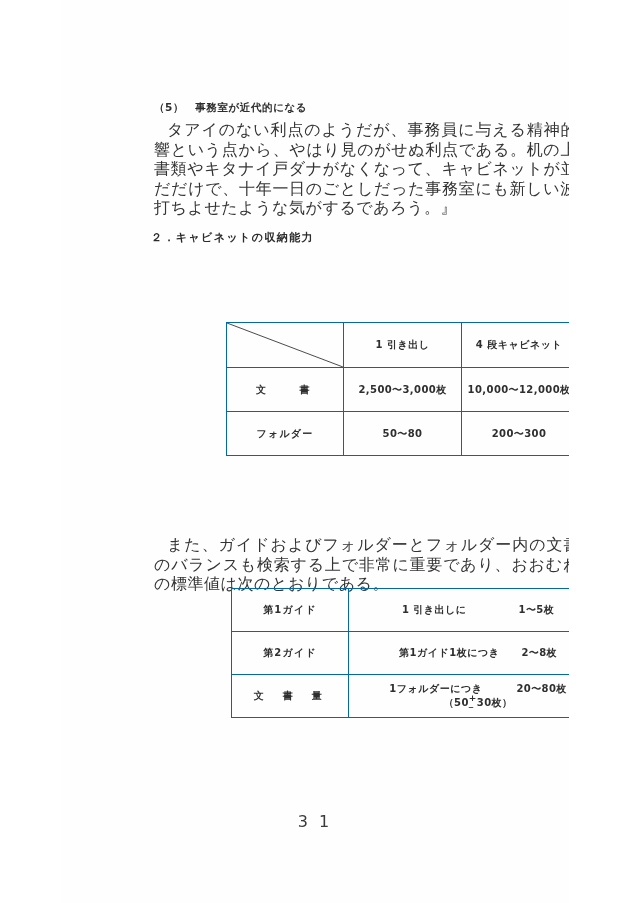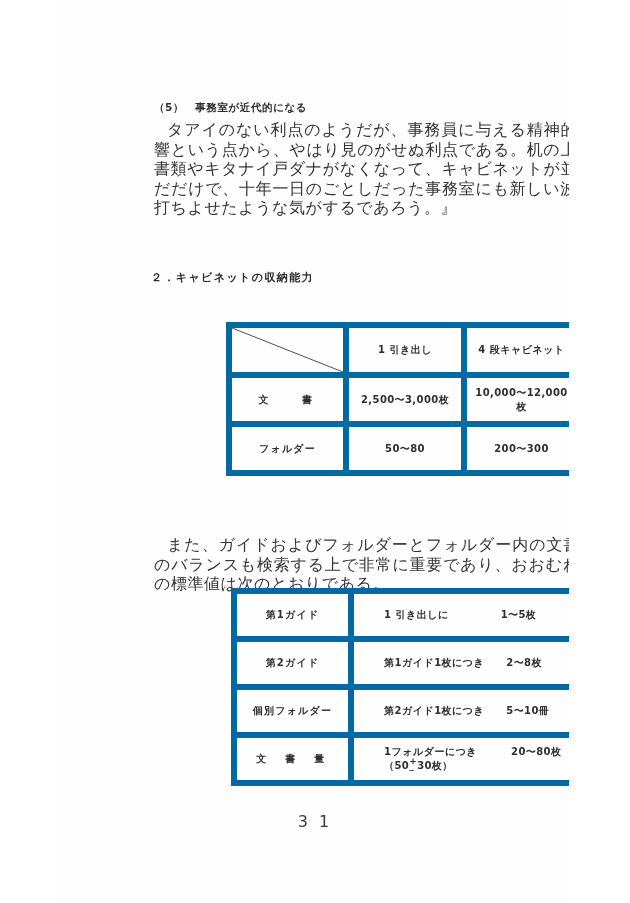--- a/index.html
+++ b/index.html
@@ -57,21 +57,21 @@
   
   .tbl {
     position: absolute;
     border-collapse: collapse;
     table-layout: fixed;
     font-size: 10px;
     letter-spacing: 0.5px;
     color: #2f2f2f;
   }
   .tbl td {
-    border: 6px solid #0369a1;
+    border: 1px solid #0369a1;
     text-align: center;
     vertical-align: middle;
     padding: 0 4px;
     font-weight: 600;
   }
 
   
   .corner {
     position: relative;
     padding: 0 !important;
@@ -83,21 +83,21 @@
     height: 100%;
     display: block;
   }
 
   .cell-label { letter-spacing: 4.5px; }
   .cell-label-tight { letter-spacing: 1.2px; }
   .num { letter-spacing: 0.4px; }
 
   
   .tbl2 td.body {
-    text-align: left;
+    text-align: center;
     padding-left: 30px;
   }
   .gap-sm { display: inline-block; width: 22px; }
   .gap-md { display: inline-block; width: 34px; }
   .gap-lg { display: inline-block; width: 52px; }
 
   
   .pm {
     display: inline-block;
     position: relative;
@@ -128,21 +128,21 @@
 </style>
 </head>
 <body>
 
 <div class="page">
 
   <div class="block heading-sub" style="left:93px; top:98px; width:430px;">（5）　事務室が近代的になる</div>
 
   <div class="block para indent1" style="left:93px; top:120px; width:440px;">タアイのない利点のようだが、事務員に与える精神的影響という点から、やはり見のがせぬ利点である。机の上の書類やキタナイ戸ダナがなくなって、キャビネットが並んだだけで、十年一日のごとしだった事務室にも新しい波が打ちよせたような気がするであろう。』</div>
 
-  <div class="block heading-num" style="left:90px; top:229px; width:430px;margin-top:40px;">２．キャビネットの収納能力</div>
+  <div class="block heading-num" style="left:90px; top:229px; width:430px;">２．キャビネットの収納能力</div>
 
 
   <table class="tbl tbl1" style="left:165px; top:322px; width:350px;">
     <colgroup>
       <col style="width:117px">
       <col style="width:118px">
       <col style="width:115px">
     </colgroup>
     <tbody>
       <tr>
@@ -185,26 +185,20 @@
         </td>
       </tr>
 
       <tr>
         <td class="cell-label-tight" style="height:42px;">第2ガイド</td>
         <td class="body">
           <span>第1ガイド1枚につき</span><span class="gap-sm"></span><span class="num">2〜8枚</span>
         </td>
       </tr>
 
-      <tr>
-        <td class="cell-label-tight" style="height:42px;">個別フォルダー</td>
-        <td class="body">
-          <span>第2ガイド1枚につき</span><span class="gap-sm"></span><span class="num">5〜10冊</span>
-        </td>
-      </tr>
 
       <tr>
         <td class="cell-label" style="height:42px;text-align:center;">文　書　量</td>
         <td class="body">
           <span>1フォルダーにつき</span><span class="gap-md"></span><span class="num">20〜80枚</span><span class="num">（50</span><span class="pm"><i class="p">+</i><i class="m">_</i></span><span class="num">30枚）</span>
         </td>
       </tr>
     </tbody>
   </table>
 

